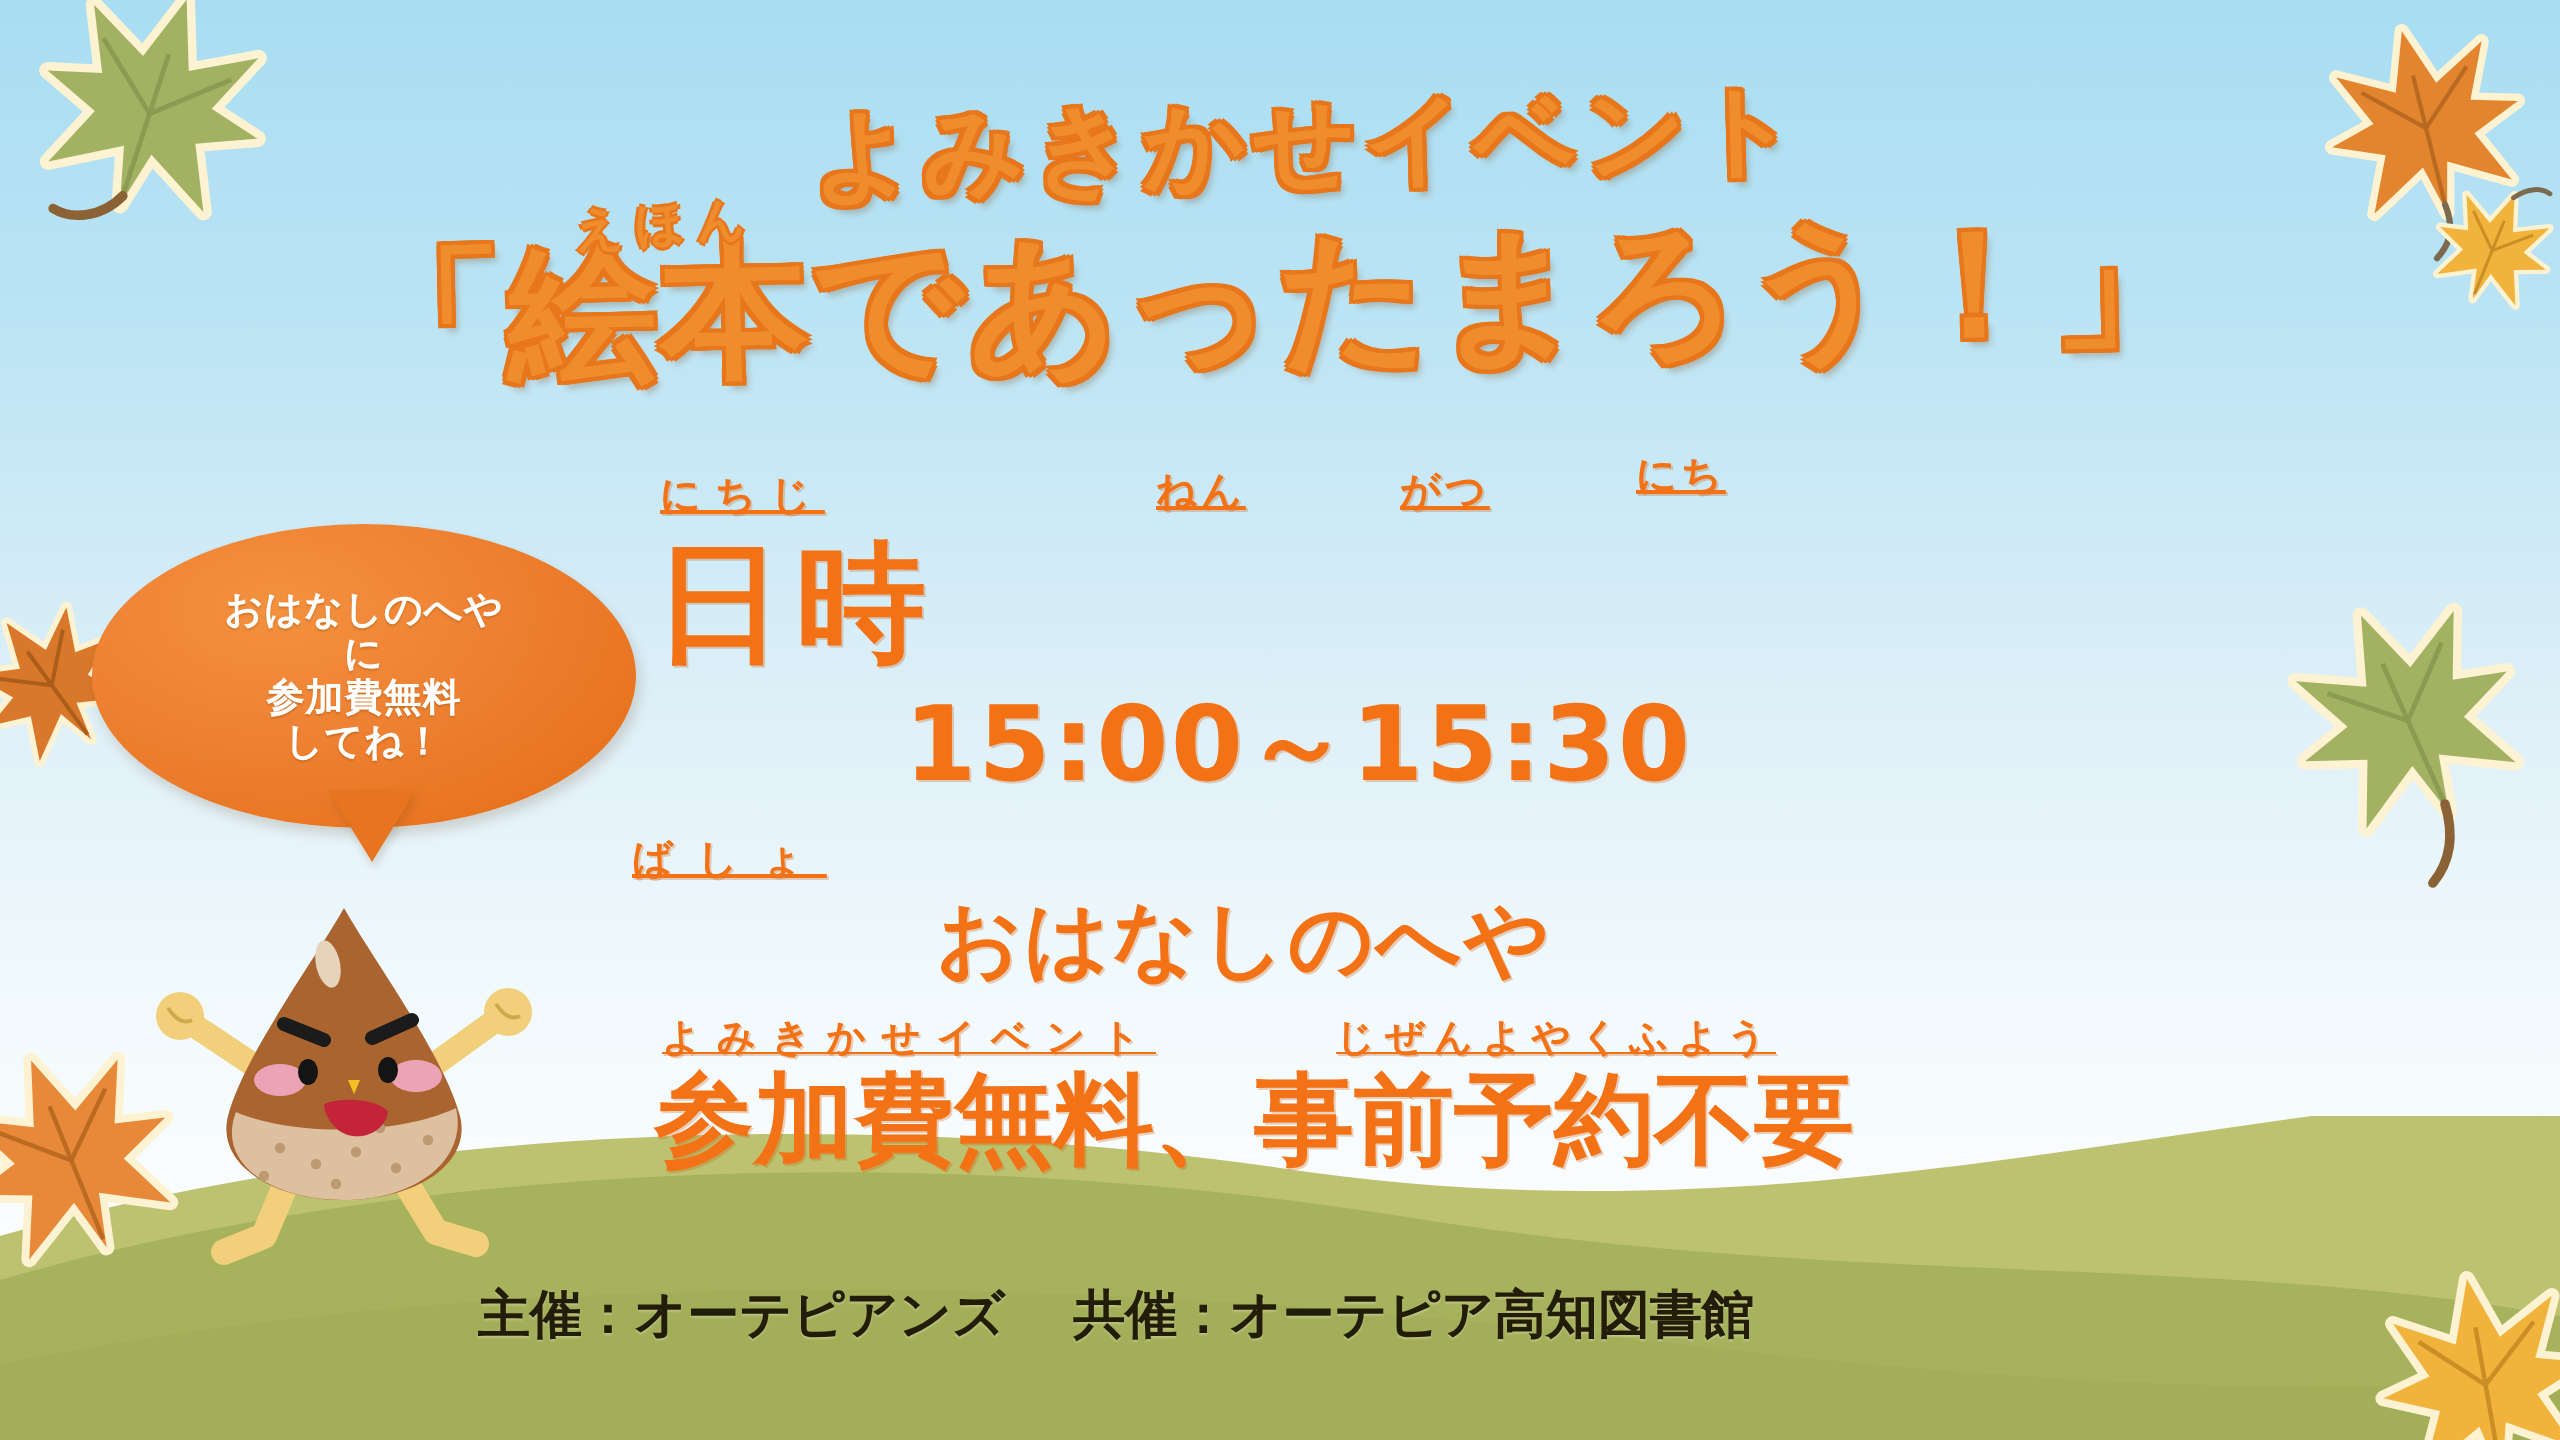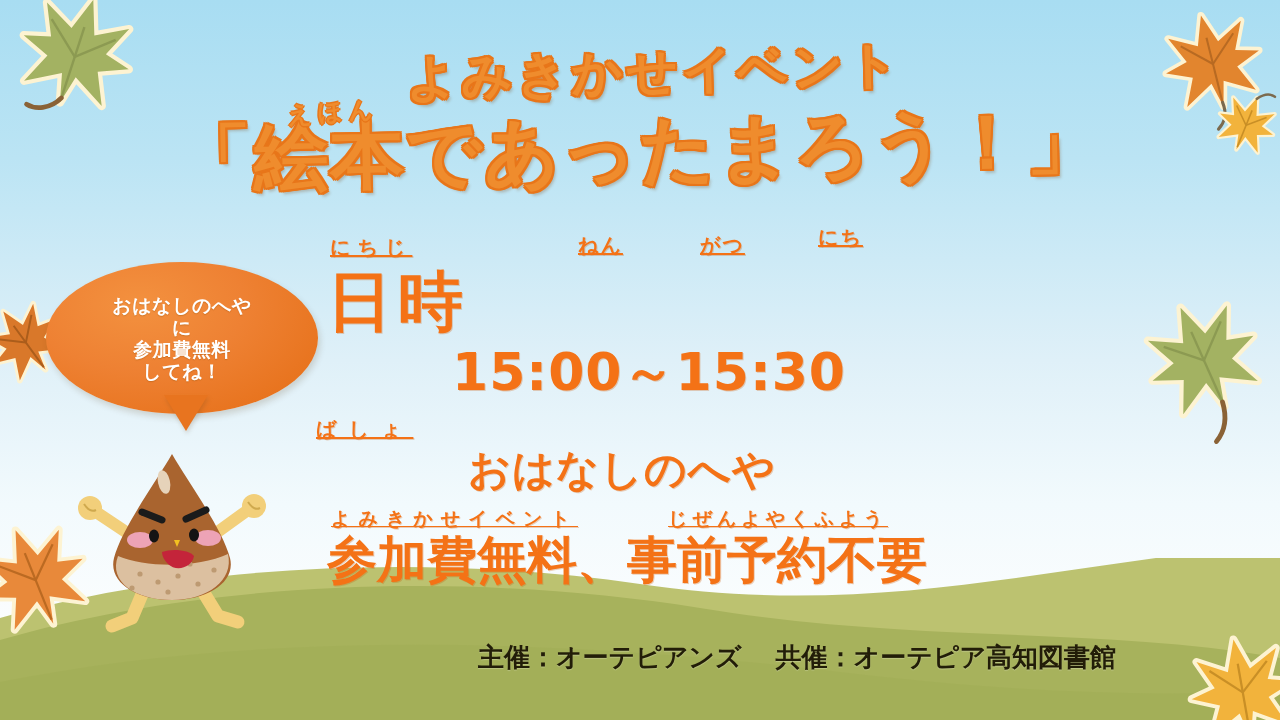--- a/index.html
+++ b/index.html
@@ -103,21 +103,21 @@
   #pl-label{position:absolute;left:327px;top:440px;font-size:46px;letter-spacing:4px;}
   #pl-value{position:absolute;left:468px;top:442px;font-size:42px;letter-spacing:1px;white-space:nowrap;}
   #ruby-basho{left:316px;top:416px;letter-spacing:12px;}
 
   #fee{position:absolute;left:327px;top:527px;font-size:50px;letter-spacing:0px;white-space:nowrap;}
   #ruby-fee1{left:331px;top:506px;font-size:19px;letter-spacing:8px;}
   #ruby-fee2{left:620px;top:506px;font-size:19px;letter-spacing:5px;margin-left:48px;}
 
   
   #footer{
-    position:absolute;left:0;top:640px;width:1116px;text-align:right;
+    position:absolute;left:0;top:640px;width:1116px;text-align:center;
     font-size:26px;font-weight:bold;color:#221d08;letter-spacing:0px;
     text-shadow:0 1px 1px rgba(255,255,255,.25);
   }
   #footer .gap{display:inline-block;width:34px;}
 </style>
 </head>
 <body>
 
 <div id="poster">
 

